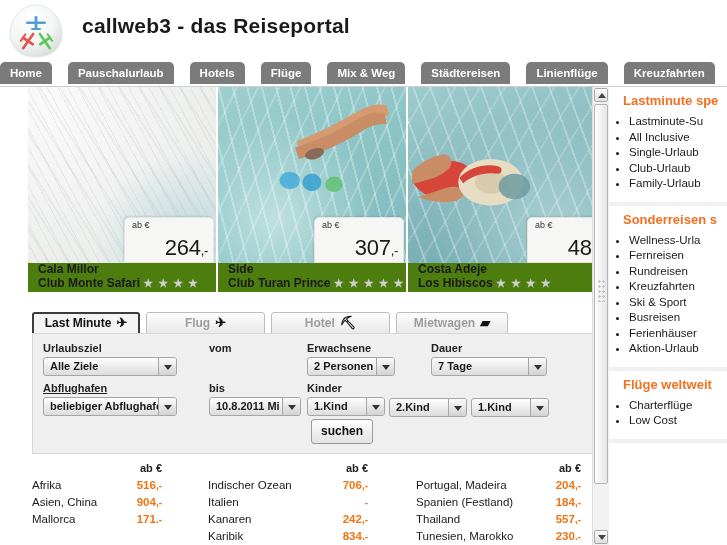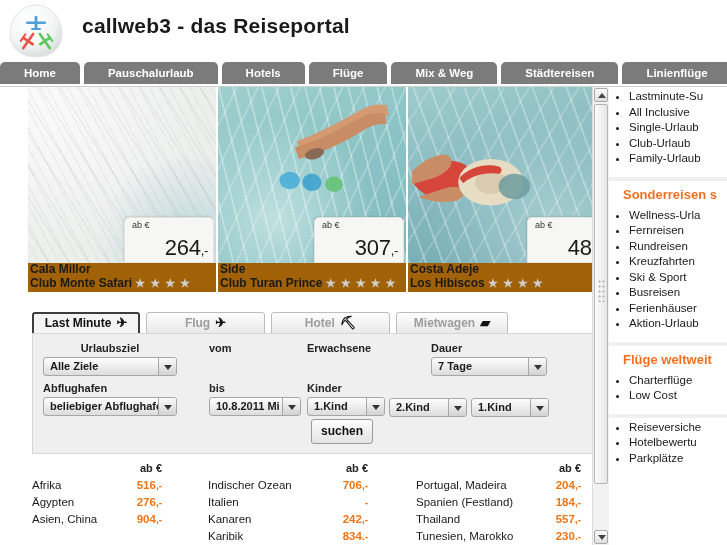--- a/index.html
+++ b/index.html
@@ -21,21 +21,21 @@
   }
   
   #nav{
     position:absolute;left:0;top:62px;width:727px;height:24px;
     background:#ffffff;
     border-bottom:1px solid #cfcfcf;
     white-space:nowrap;overflow:hidden;
   }
   .navtab{
     display:inline-block;height:22px;line-height:22px;
-    padding:0 24px;margin-right:4px;
+    padding:0 10px;margin-right:16px;
     background:#7b7b7b;color:#ffffff;
     font-size:11.5px;font-weight:bold;
     border-radius:5px 5px 0 0;
     vertical-align:top;
     cursor:pointer;
   }
   .navtab.light{background:#b9b9b9;}
   
   #content{
     position:absolute;left:0;top:87px;width:727px;height:458px;
@@ -68,21 +68,21 @@
   }
   #sb-grip{
     position:absolute;left:3px;top:175px;width:8px;height:22px;
     background:
       radial-gradient(circle at 1.5px 1.5px,#c4c4c4 1.2px,transparent 1.3px) 0 0/4px 5px;
   }
   
   #offers{position:absolute;left:0;top:0;width:591px;height:205px;}
   .offer{position:absolute;top:0;height:205px;overflow:hidden;}
   .offer .photo{position:absolute;left:0;top:0;right:0;height:176px;overflow:hidden;}
-  .offer .caption{position:absolute;left:0;bottom:0;height:29px;width:100%;background:#a16207;}
+  .offer .caption{position:absolute;left:0;bottom:0;height:29px;width:100%;background:#4d7c0f;padding-left:8px;}
   .oname{font-size:12px;font-weight:bold;color:#1a1a1a;line-height:13px;padding-left:2px;}
   .ohotel{font-size:12px;font-weight:bold;color:#1a1a1a;line-height:14px;padding-left:2px;}
   .stars{color:#d0cfcd;font-size:11px;letter-spacing:1px;}
   .pricebox{
     position:absolute;right:2px;bottom:29px;width:88px;height:44px;
     background:#f6f6f4;border:1px solid #e3e3e0;
     border-radius:5px 5px 0 0;
     box-shadow:-1px -1px 2px rgba(0,0,0,.10);
   }
   .pricebox .abe{position:absolute;left:7px;top:2px;font-size:9px;color:#333;}
@@ -288,45 +288,51 @@
             <div class="oname">Costa Adeje</div>
             <div class="ohotel"><span>Los Hibiscos</span> <span class="stars">★ ★ ★ ★</span></div>
           </div>
         </div>
       </div>
 
     <div id="searchbox">
       <div id="formtabs"><div class="ftab active" style="width: 104px; text-align: center; padding: 0px;"><span>Last Minute</span><span class="gl">✈</span></div><div class="ftab" style="width: 117px; text-align: center; padding: 0px;"><span>Flug</span><span class="gl">✈</span></div><div class="ftab" style="width: 117px; text-align: center; padding: 0px;"><span>Hotel</span><span class="gl">⛏</span></div><div class="ftab" style="width: 110px; text-align: center; padding: 0px;"><span>Mietwagen</span><span class="gl">▰</span></div></div>
       <div id="formpanel">
         <div id="fields">
-            <div class="fld" style="left: 10px; top: 8px; width: 134px; text-align: center;">
+            <div class="fld" style="left: 10px; top: 8px; width: 134px;">
               <div class="flabel">Urlaubsziel</div>
               <div class="selbox">
                 <span class="txt">Alle Ziele</span>
                 <span class="arr">
                   <i></i>
                 </span>
               </div>
             </div>
             <div class="fld" style="left: 176px; top: 8px; width: 92px;">
               <div class="flabel">vom</div>
             </div>
             <div class="fld" style="left: 274px; top: 8px; width: 88px;">
               <div class="flabel">Erwachsene</div>
+              <div class="selbox">
+                <span class="txt">2 Personen</span>
+                <span class="arr">
+                  <i></i>
+                </span>
+              </div>
             </div>
             <div class="fld" style="left: 398px; top: 8px; width: 116px;">
               <div class="flabel">Dauer</div>
               <div class="selbox">
                 <span class="txt">7 Tage</span>
                 <span class="arr">
                   <i></i>
                 </span>
               </div>
             </div>
-            <div class="fld" style="left: 10px; top: 48px; width: 134px;">
+            <div class="fld" style="left: 10px; top: 48px; width: 134px; text-decoration: underline;">
               <div class="flabel">Abflughafen</div>
               <div class="selbox">
                 <span class="txt">beliebiger Abflughafen</span>
                 <span class="arr">
                   <i></i>
                 </span>
               </div>
             </div>
             <div class="fld" style="left: 176px; top: 48px; width: 92px;">
               <div class="flabel">bis</div>
@@ -368,26 +374,26 @@
         <div id="suchen">suchen</div>
       </div>
       <div id="desttable">
           <div class="dcol" style="left: 4px; width: 130px;">
             <div class="dhead drow">ab €</div>
             <div class="drow">
               <span class="dname">Afrika</span>
               <span class="dprice" style="right: 0px;"><span>516</span><span class="dash">,-</span></span>
             </div>
             <div class="drow">
-              <span class="dname">Ägypten</span>
-              <span class="dprice" style="right: 0px;"><span>276</span><span class="dash">,-</span></span>
-            </div>
-            <div class="drow">
               <span class="dname">Asien, China</span>
               <span class="dprice" style="right: 0px;"><span>904</span><span class="dash">,-</span></span>
+            </div>
+            <div class="drow">
+              <span class="dname">Mallorca</span>
+              <span class="dprice" style="right: 0px;"><span>171</span><span class="dash">.-</span></span>
             </div>
           </div>
           <div class="dcol" style="left: 180px; width: 160px;">
             <div class="dhead drow">ab €</div>
             <div class="drow">
               <span class="dname">Indischer Ozean</span>
               <span class="dprice" style="right: 0px;"><span>706</span><span class="dash">,-</span></span>
             </div>
             <div class="drow">
               <span class="dname">Italien</span>
@@ -431,20 +437,21 @@
     </div>
     <div id="sb-thumb">
       <div id="sb-grip"></div>
     </div>
     <div class="sb-btn sb-down" style="top:443px">
       <span class="sb-arrow"></span>
     </div>
   </div>
 
   <div id="sidebar">
+      <div class="sb-head">Lastminute spe</div>
       <ul class="sb-list">
         <li>Lastminute-Su</li>
         <li>All Inclusive</li>
         <li>Single-Urlaub</li>
         <li>Club-Urlaub</li>
         <li>Family-Urlaub</li>
       </ul>
       <div class="sb-sep"></div>
       <div class="sb-head">Sonderreisen s</div>
       <ul class="sb-list">
@@ -457,19 +464,14 @@
         <li>Ferienhäuser</li>
         <li>Aktion-Urlaub</li>
       </ul>
       <div class="sb-sep"></div>
       <div class="sb-head">Flüge weltweit</div>
       <ul class="sb-list">
         <li>Charterflüge</li>
         <li>Low Cost</li>
       </ul>
       <div class="sb-sep"></div>
-      <ul class="sb-list">
-        <li>Reiseversiche</li>
-        <li>Hotelbewertu</li>
-        <li>Parkplätze</li>
-      </ul>
     </div>
 </div>
 
 </body></html>

